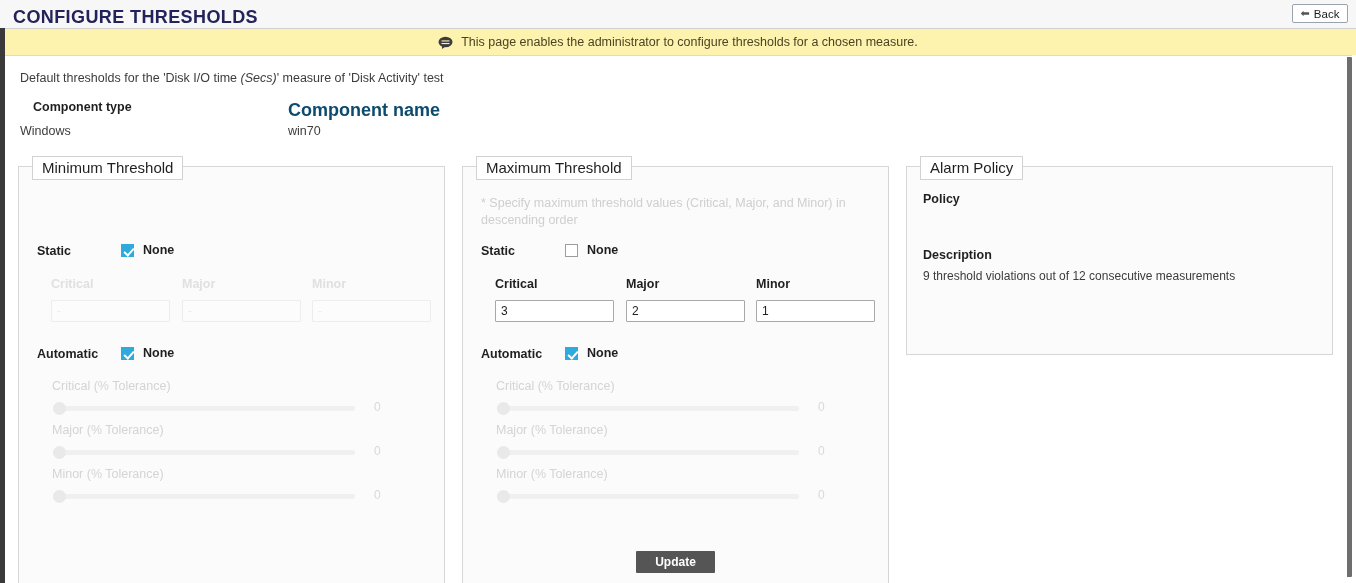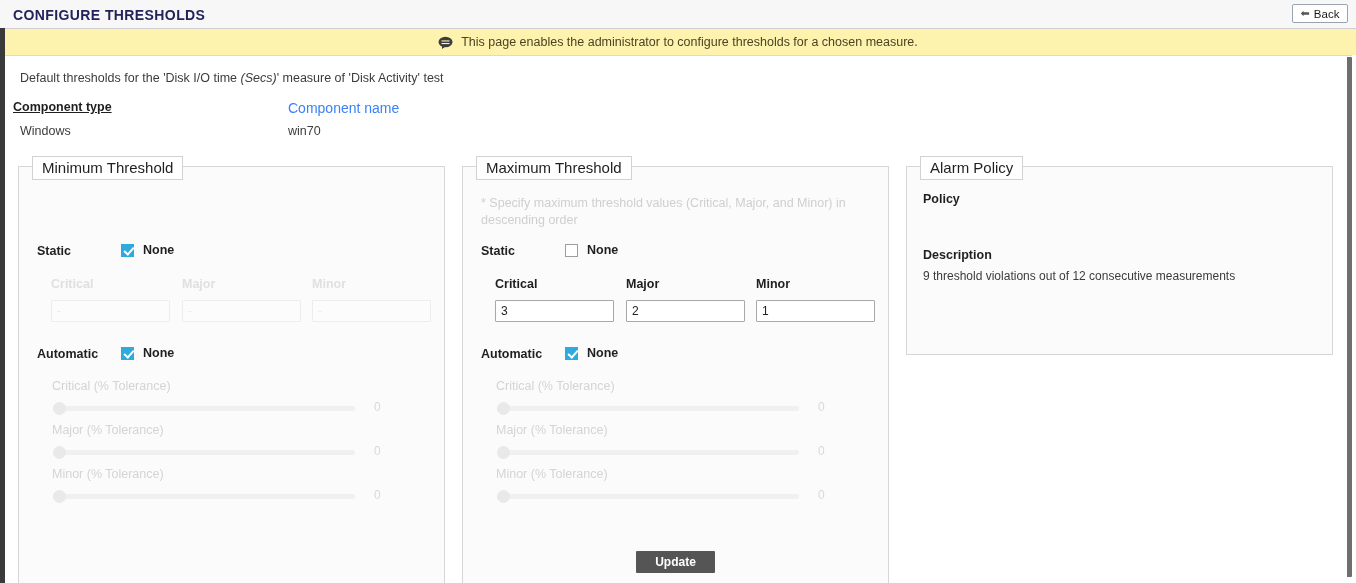--- a/index.html
+++ b/index.html
@@ -43,21 +43,21 @@
     position: absolute;
     left: 0; top: 0;
     width: 1356px; height: 29px;
     background: #f7f7f7;
     border-bottom: 1px solid #cfcfcf;
     box-sizing: border-box;
   }
   .titlebar-text {
     position: absolute;
     left: 13px; top: 7px;
-    font-size: 14px;
+    font-size: 18px;
     font-weight: bold;
     letter-spacing: 0.4px;
     color: #23235b;
     font-family: "Liberation Sans", sans-serif;
   }
   .back-button {
     position: absolute;
     right: 8px; top: 4px;
     height: 19px;
     min-width: 56px;
@@ -118,32 +118,31 @@
   .measure-line {
     position: absolute;
     left: 15px; top: 15px;
     font-size: 12.5px;
     color: #3c3c3c;
   }
   .measure-line i { font-style: italic; }
 
   .comp-type-head {
     position: absolute;
-    left: 8px; top: 44px;
+    left: 28px; top: 44px;
     font-size: 12.5px;
     font-weight: bold;
     color: #1f1f1f;
-    text-decoration: underline;
   }
   .comp-name-head {
     position: absolute;
     left: 283px; top: 44px;
-    font-size: 14px;
-    font-weight: normal;
-    color: #3b82f6;
+    font-size: 18px;
+    font-weight: bold;
+    color: #0c4a6e;
   }
   .comp-type-val {
     position: absolute;
     left: 15px; top: 68px;
     font-size: 12.5px;
     color: #3c3c3c;
   }
   .comp-name-val {
     position: absolute;
     left: 283px; top: 68px;
@@ -187,21 +186,21 @@
     position: absolute;
     font-size: 12.5px;
     font-weight: bold;
     color: #1f1f1f;
   }
 
   
   .cbwrap {
     position: absolute;
     display: flex;
-    align-items: center;
+    align-items: flex-end;
     gap: 9px;
     cursor: pointer;
   }
   .cbox {
     width: 13px; height: 13px;
     box-sizing: border-box;
     border: 1px solid #9d9d9d;
     background: #ffffff;
     display: inline-block;
     position: relative;

